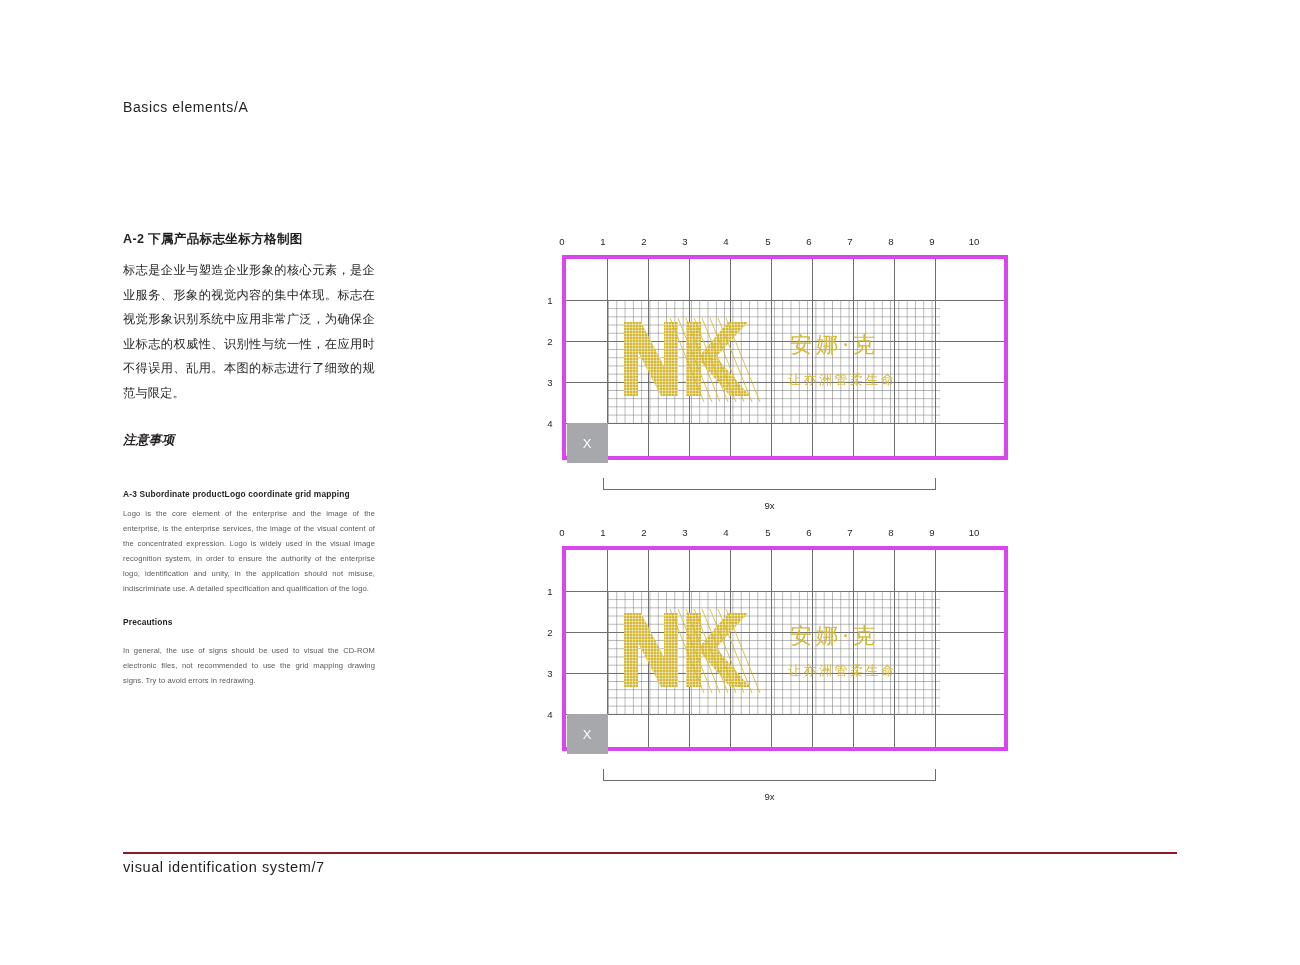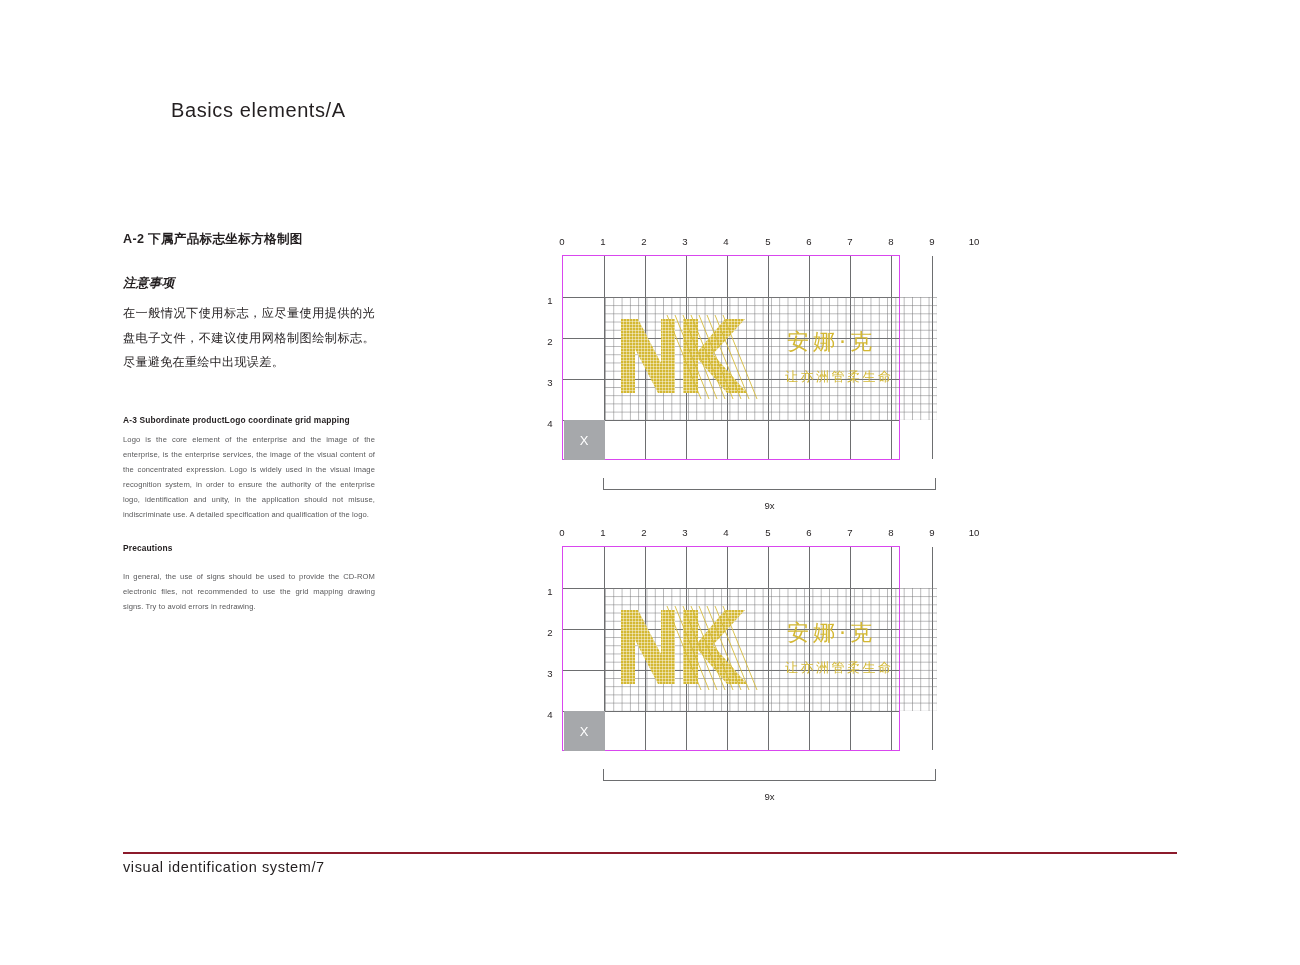--- a/index.html
+++ b/index.html
@@ -21,25 +21,24 @@
     left: 0; top: 0;
     width: 1300px;
     height: 965px;
   }
 
   
   .header-title {
     position: absolute;
     left: 123px;
     top: 99px;
-    font-size: 20px;
+    font-size: 14px;
     letter-spacing: 0.6px;
     color: #231f20;
     font-weight: 400;
-    margin-left: 48px;
   }
 
   
   .footer-rule {
     position: absolute;
     left: 123px;
     top: 852px;
     width: 1054px;
     height: 1.6px;
     background: #8c1a2b;
@@ -130,23 +129,23 @@
     position: absolute;
     font-size: 9.6px;
     color: #231f20;
     transform: translate(-50%, -50%);
   }
 
   .grid-box {
     position: absolute;
     left: 14px;
     top: 19px;
-    width: 338px;
+    width: 446px;
     height: 205px;
-    border: 1px solid #d946ef;
+    border: 4px solid #d946ef;
     box-sizing: border-box;
     background: #ffffff;
   }
   .major-v {
     position: absolute;
     top: 0;
     width: 1px;
     height: 100%;
     background: #6d6e70;
   }
@@ -230,26 +229,26 @@
 </style>
 </head>
 <body>
 
 <div class="page">
 
   <div class="header-title">Basics elements/A</div>
 
   <div class="left-col">
     <div class="cn-heading">A-2 下属产品标志坐标方格制图</div>
+    <p class="cn-body">标志是企业与塑造企业形象的核心元素，是企业服务、形象的视觉内容的集中体现。标志在视觉形象识别系统中应用非常广泛，为确保企业标志的权威性、识别性与统一性，在应用时不得误用、乱用。本图的标志进行了细致的规范与限定。</p>
     <div class="cn-heading2">注意事项</div>
-    <p class="cn-body">在一般情况下使用标志，应尽量使用提供的光盘电子文件，不建议使用网格制图绘制标志。尽量避免在重绘中出现误差。</p>
     <div class="en-heading">A-3 Subordinate productLogo coordinate grid mapping</div>
     <p class="en-body">Logo is the core element of the enterprise and the image of the enterprise, is the enterprise services, the image of the visual content of the concentrated expression. Logo is widely used in the visual image recognition system, in order to ensure the authority of the enterprise logo, identification and unity, in the application should not misuse, indiscriminate use. A detailed specification and qualification of the logo.</p>
     <div class="en-heading2">Precautions</div>
-    <p class="en-body">In general, the use of signs should be used to provide the CD-ROM electronic files, not recommended to use the grid mapping drawing signs. Try to avoid errors in redrawing.</p>
+    <p class="en-body">In general, the use of signs should be used to visual the CD-ROM electronic files, not recommended to use the grid mapping drawing signs. Try to avoid errors in redrawing.</p>
   </div>
 
   <div class="diagram d1">
     <div class="axis-row">
       <span class="axis-num" style="left:14px">0</span>
       <span class="axis-num" style="left:55px">1</span>
       <span class="axis-num" style="left:96px">2</span>
       <span class="axis-num" style="left:137px">3</span>
       <span class="axis-num" style="left:178px">4</span>
       <span class="axis-num" style="left:220px">5</span>

